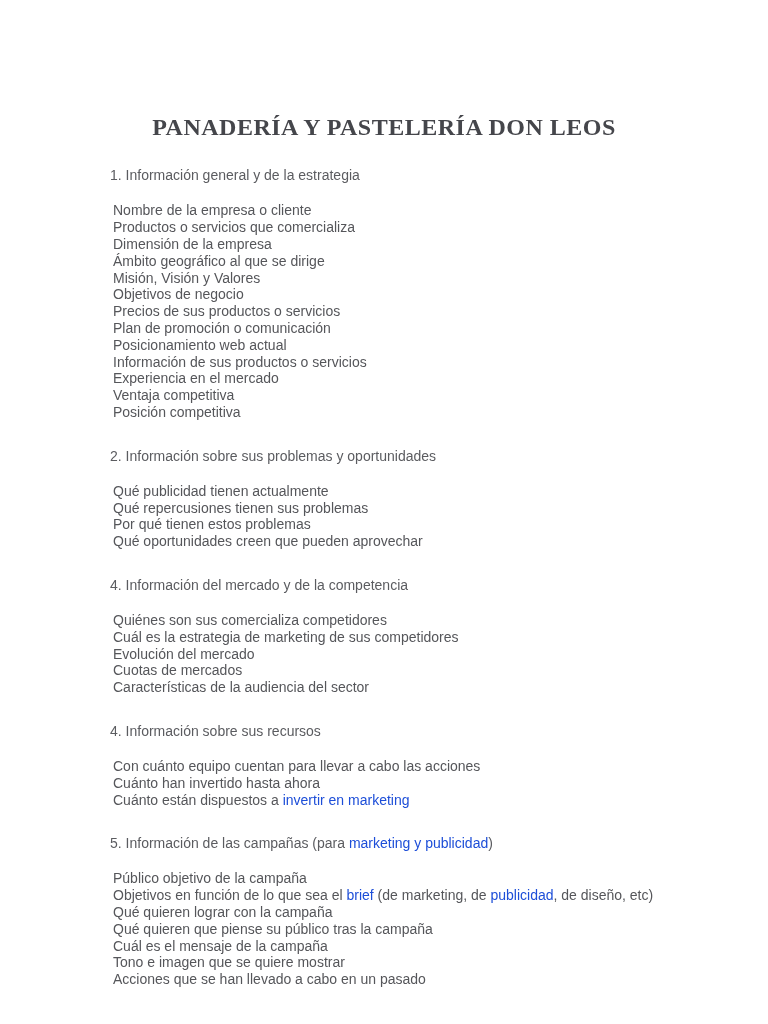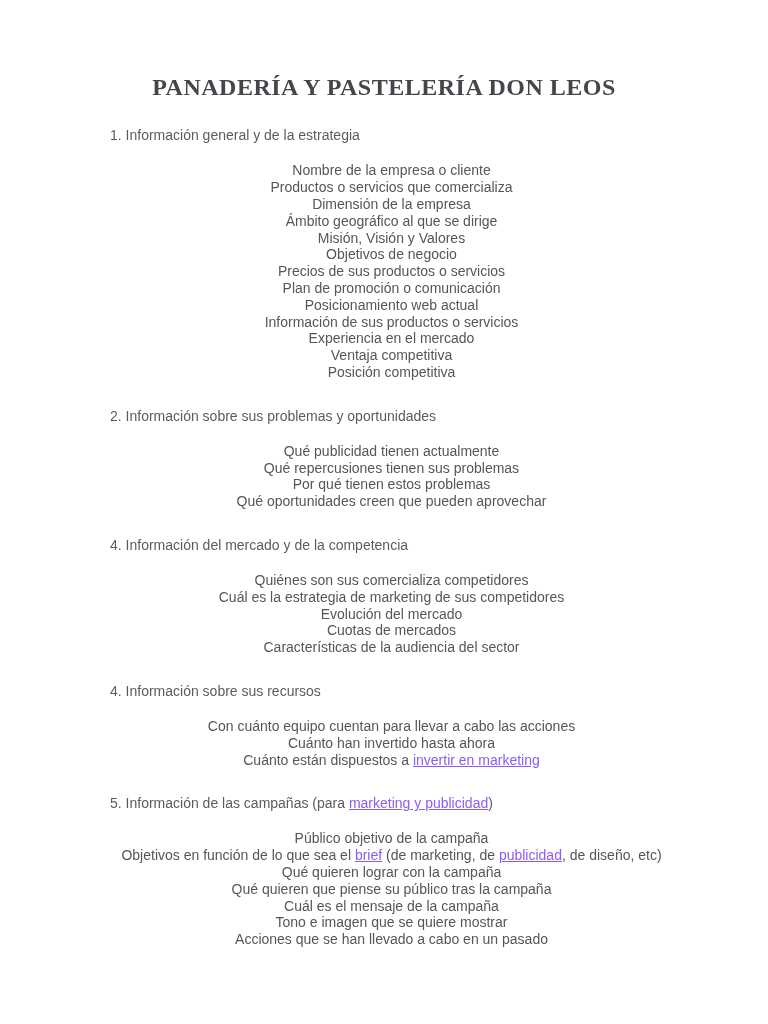--- a/index.html
+++ b/index.html
@@ -10,21 +10,21 @@
   .page {
     position: relative;
     width: 768px;
     height: 1024px;
     background: #ffffff;
     overflow: hidden;
     font-family: "Liberation Sans", sans-serif;
   }
   .doc-title {
     margin: 0;
-    padding-top: 74px;
+    padding-top: 114px;
     text-align: center;
     font-family: "Liberation Serif", serif;
     font-weight: 700;
     font-size: 24px;
     letter-spacing: 0.5px;
     color: #45464b;
     line-height: 1.1;
   }
   .doc-body {
     margin-left: 110px;
@@ -40,25 +40,23 @@
   }
   .section-list {
     margin-top: 17px;
     padding-left: 3px;
     font-size: 14px;
     line-height: 16.8px;
     color: #55565a;
   }
   .list-item {
     white-space: normal;
-    text-align: center;
   }
   .inline-link {
-    color: #8b5cf6;
-    text-decoration: underline;
+    color: #1d4ed8;
     cursor: pointer;
   }
 </style>
 </head>
 <body>
 
 <div class="page">
   <h1 class="doc-title">PANADERÍA Y PASTELERÍA DON LEOS</h1>
 
   <div class="doc-body">

